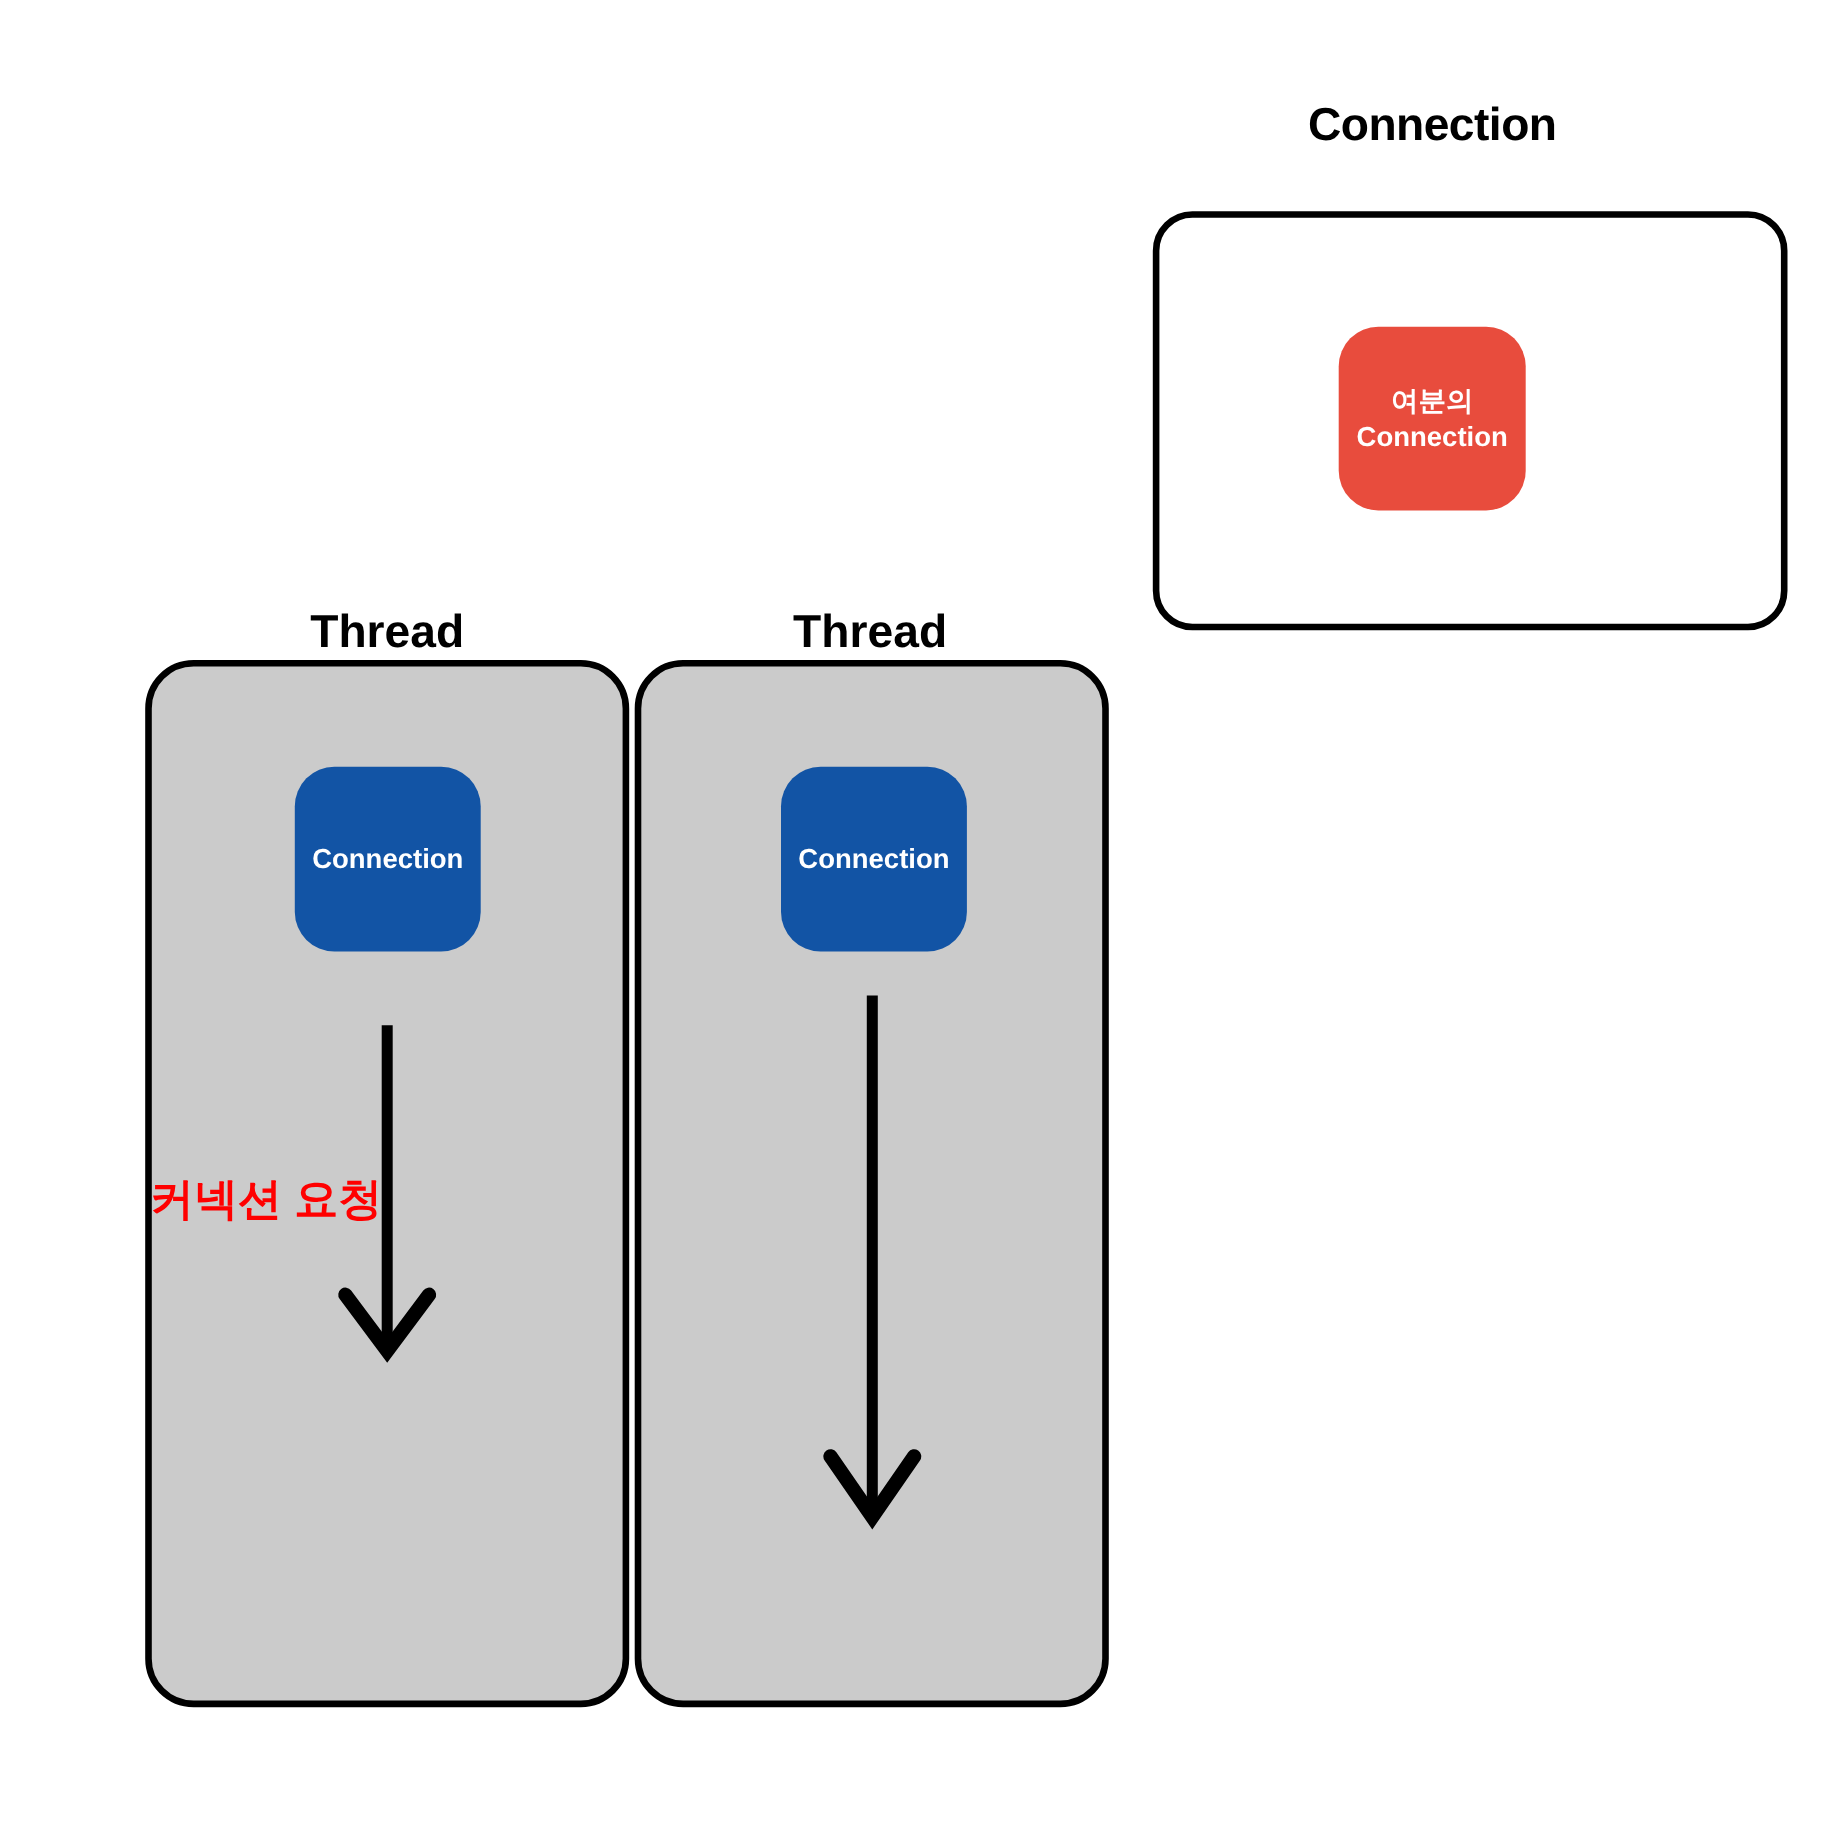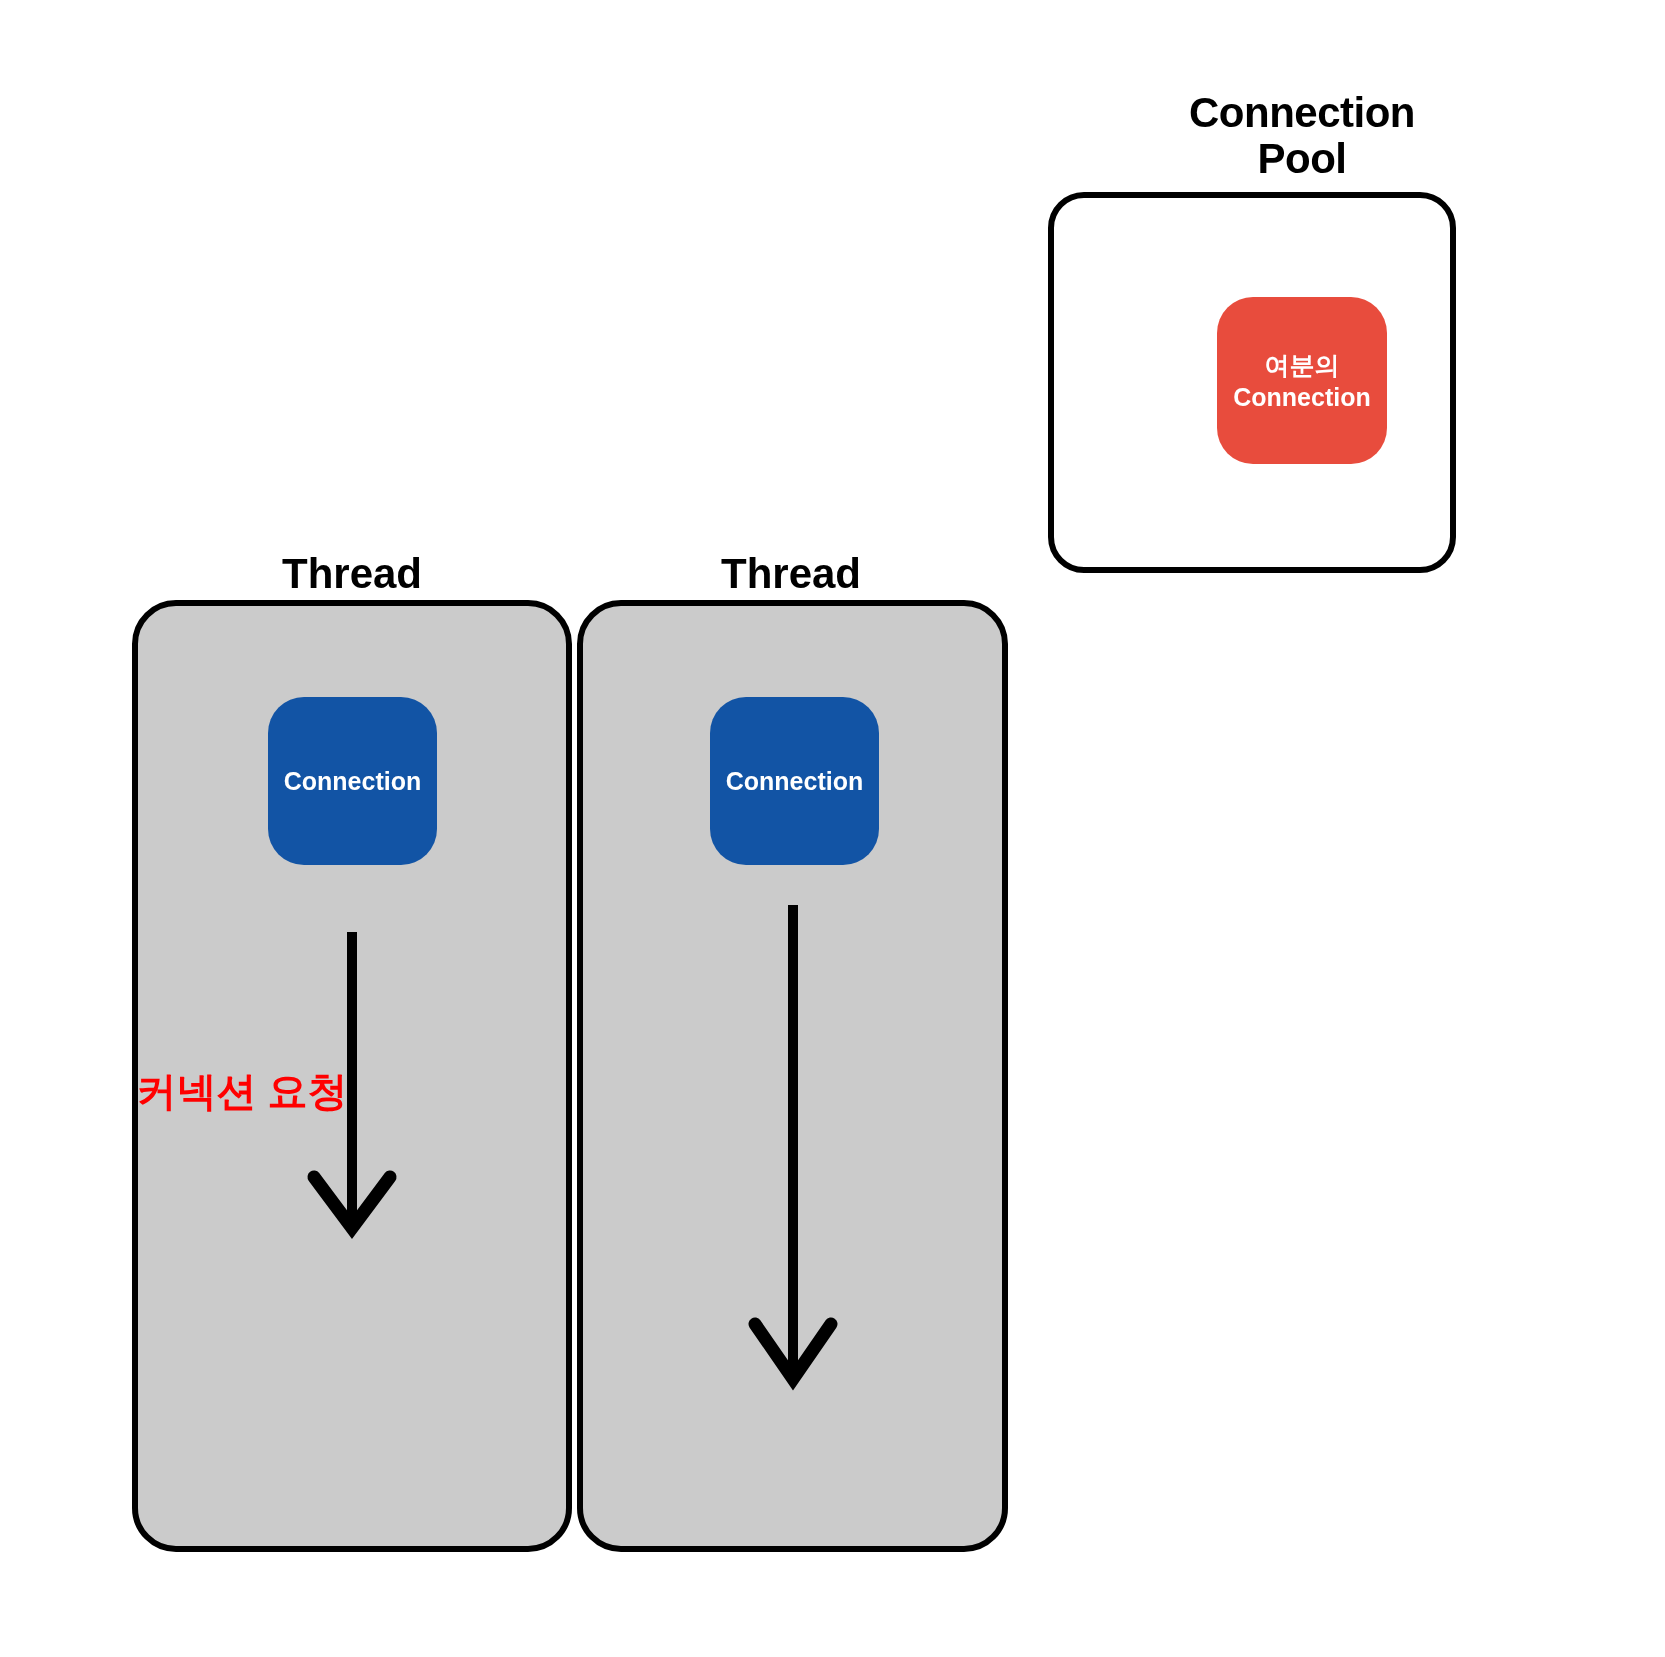--- a/index.html
+++ b/index.html
@@ -6,21 +6,21 @@
   html,body { background:#fff; }
   body { font-family:"Liberation Sans","DejaVu Sans",sans-serif; }
   .page { position:relative; width:1665px; height:1657px; background:var(--page-bg,#ffffff); overflow:hidden;border-radius:23px; }
 
   .title { position:absolute; text-align:center; font-weight:bold; color:var(--outline-black,#000); }
   .pool-title { left:1102px; top:90px; width:400px; font-size:42px; line-height:46px; letter-spacing:-0.5px; }
   .pool-title .line { display:block; }
   .thread-title-left  { left:152px; top:553px; width:400px; font-size:42px; line-height:42px; }
   .thread-title-right { left:591px; top:553px; width:400px; font-size:42px; line-height:42px; }
 
-  .pool-box { position:absolute; left:1048px; top:192px; width:408px; height:381px;
+  .pool-box { position:absolute; left:1048px; top:192px; width:577px; height:381px;
               background:#ffffff; border:6px solid var(--outline-black,#000); border-radius:36px; }
 
   .thread-box { position:absolute; top:600px; height:952px;
                 background:var(--thread-gray,#CBCBCB); border:6px solid var(--outline-black,#000); border-radius:44px; }
   .thread-box.left  { left:132px; width:440px; }
   .thread-box.right { left:577px; width:431px; }
 
   .node { position:absolute; display:flex; flex-direction:column; align-items:center; justify-content:center;
           text-align:center; font-weight:bold; color:#ffffff; border-radius:36px; }
   .node .line { display:block; }
@@ -44,21 +44,20 @@
   .right-ann { left:61px;  top:822px; width:300px; }
 </style>
 </head>
 <body>
 
 <div class="page">
 
   <section>
     <div class="title pool-title">
       <span class="line">Connection</span>
-      <span class="line">Pool</span>
     </div>
     <div class="pool-box">
       <div class="node red">
         <span class="line">여분의</span>
         <span class="line">Connection</span>
       </div>
     </div>
   </section>
 
   <section>

